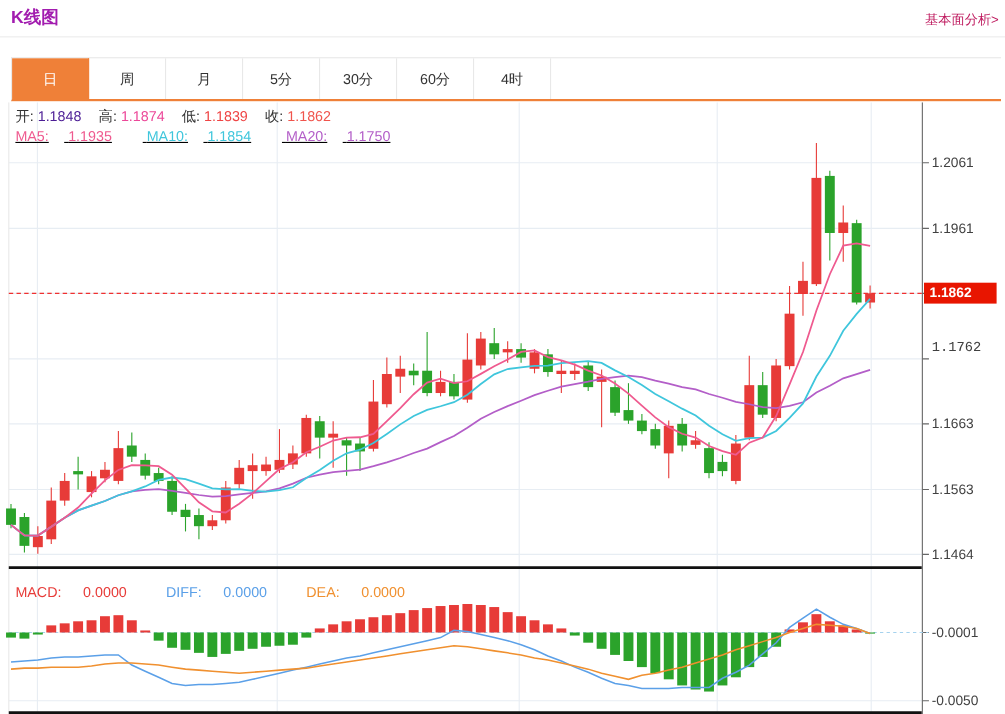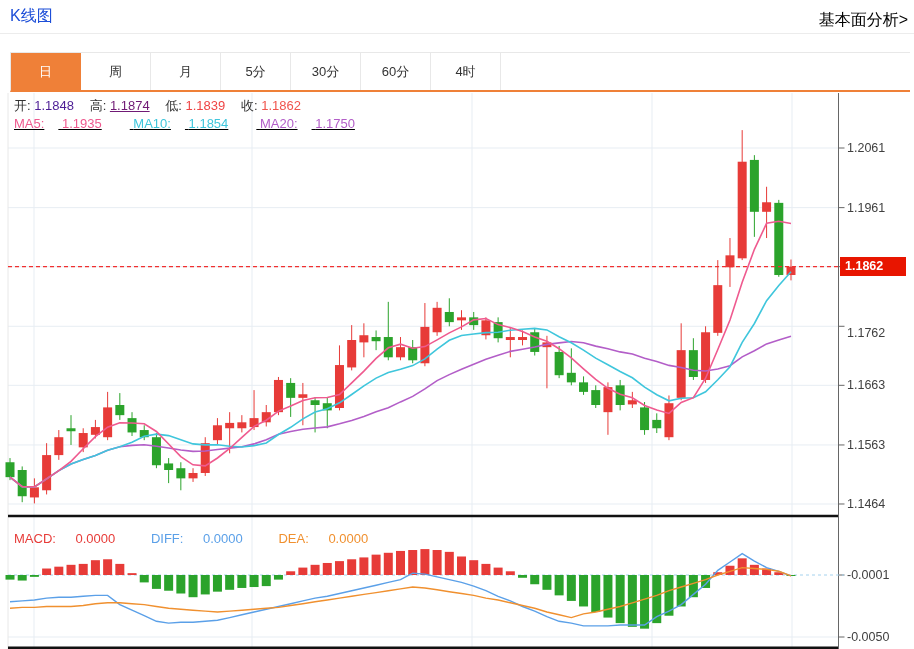--- a/index.html
+++ b/index.html
@@ -1,19 +1,19 @@
 <!DOCTYPE html>
 <html><head>
 <meta charset="utf-8">
 <style>
   html,body{margin:0;padding:0;background:#fff;}
   .page{position:relative;width:914px;height:649px;overflow:hidden;background:#fff;
         font-family:"Liberation Sans","DejaVu Sans",sans-serif;-webkit-font-smoothing:antialiased;}
-  .hdr-title{position:absolute;left:10px;top:6px;font-size:16px;font-weight:normal;color:#1d4ed8;}
-  .hdr-link{position:absolute;right:6px;top:10px;font-size:16px;color:#000000;text-decoration:none;cursor:pointer;margin-left:33px;}
+  .hdr-title{position:absolute;left:10px;top:6px;font-size:16px;font-weight:bold;color:#a21caf;}
+  .hdr-link{position:absolute;right:6px;top:10px;font-size:12px;color:#be185d;text-decoration:none;cursor:pointer;margin-left:33px;}
   .hdr-divider{position:absolute;left:0;top:33px;width:914px;height:1px;background:#ececec;}
   .tabbar{position:absolute;left:10px;top:52px;width:900px;height:40px;box-sizing:border-box;
           border-top:1px solid #e8e8e8;border-left:1px solid #e8e8e8;border-bottom:2px solid #ef8038;
           display:flex;background:#fff;}
   .tab{width:70px;height:100%;box-sizing:border-box;border-right:1px solid #e8e8e8;
        font-size:13px;color:#333;display:flex;align-items:center;justify-content:center;cursor:pointer;}
   .tab.active{background:#ef8038;color:#fff;border-right:1px solid #ef8038;}
   .chart-wrap{position:absolute;left:0;top:93px;width:914px;height:556px;}
   #chart-svg{position:absolute;left:0;top:0;}
   .info-row{position:absolute;left:14px;top:4px;font-size:13px;white-space:nowrap;z-index:3;}
@@ -286,21 +286,21 @@
         </g>
         <g>
           <line x1="8" y1="173.66370000000018" x2="844.5" y2="173.66370000000018" stroke="#f03030" stroke-width="1.2" stroke-dasharray="4,3"></line>
         </g>
       </svg>
 
     <div class="info-row">
       <span class="lbl">开:</span>
       <span class="val" style="color: #4c1d95;">1.1848</span>
       <span class="lbl">高:</span>
-      <span class="val" style="color: #701a75; text-decoration: underline;">1.1874</span>
+      <span class="val" style="color: #ec4899;">1.1874</span>
       <span class="lbl">低:</span>
       <span class="val" style="color: #ef4444;">1.1839</span>
       <span class="lbl">收:</span>
       <span class="val" style="color: rgb(240, 84, 76);">1.1862</span>
     </div>
 
     <div class="ma-row">
       <span style="color: rgb(239, 90, 143);"><span>MA5:</span> <span>1.1935</span></span>
       <span style="color: rgb(63, 198, 220);"><span>MA10:</span> <span>1.1854</span></span>
       <span style="color: rgb(179, 94, 200);"><span>MA20:</span> <span>1.1750</span></span>
@@ -309,21 +309,21 @@
     <div class="macd-row">
       <span style="color: rgb(231, 59, 56);"><span>MACD:</span> <span>0.0000</span></span>
       <span style="color: rgb(91, 160, 232);"><span>DIFF:</span> <span>0.0000</span></span>
       <span style="color: rgb(240, 144, 47);"><span>DEA:</span> <span>0.0000</span></span>
     </div>
 
     <div id="ylabels">
         <div class="ytick" style="top: 47px;">1.2061</div>
         <div class="ytick" style="top: 106.63px;">1.1961</div>
         <div class="price-tag" style="top: 164.164px; background: rgb(232, 21, 0);">1.1862</div>
-        <div class="ytick" style="top: 232px;">1.1762</div>
+        <div class="ytick" style="top: 215px; font-family: Liberation Mono, monospace;">1.1762</div>
         <div class="ytick" style="top: 284.327px;">1.1663</div>
         <div class="ytick" style="top: 343.957px;">1.1563</div>
         <div class="ytick" style="top: 402.991px;">1.1464</div>
         <div class="ytick" style="top: 474px; text-align: center;">-0.0001</div>
         <div class="ytick" style="top: 536.002px;">-0.0050</div>
       </div>
   </div>
 </div>
 
 </body></html>

